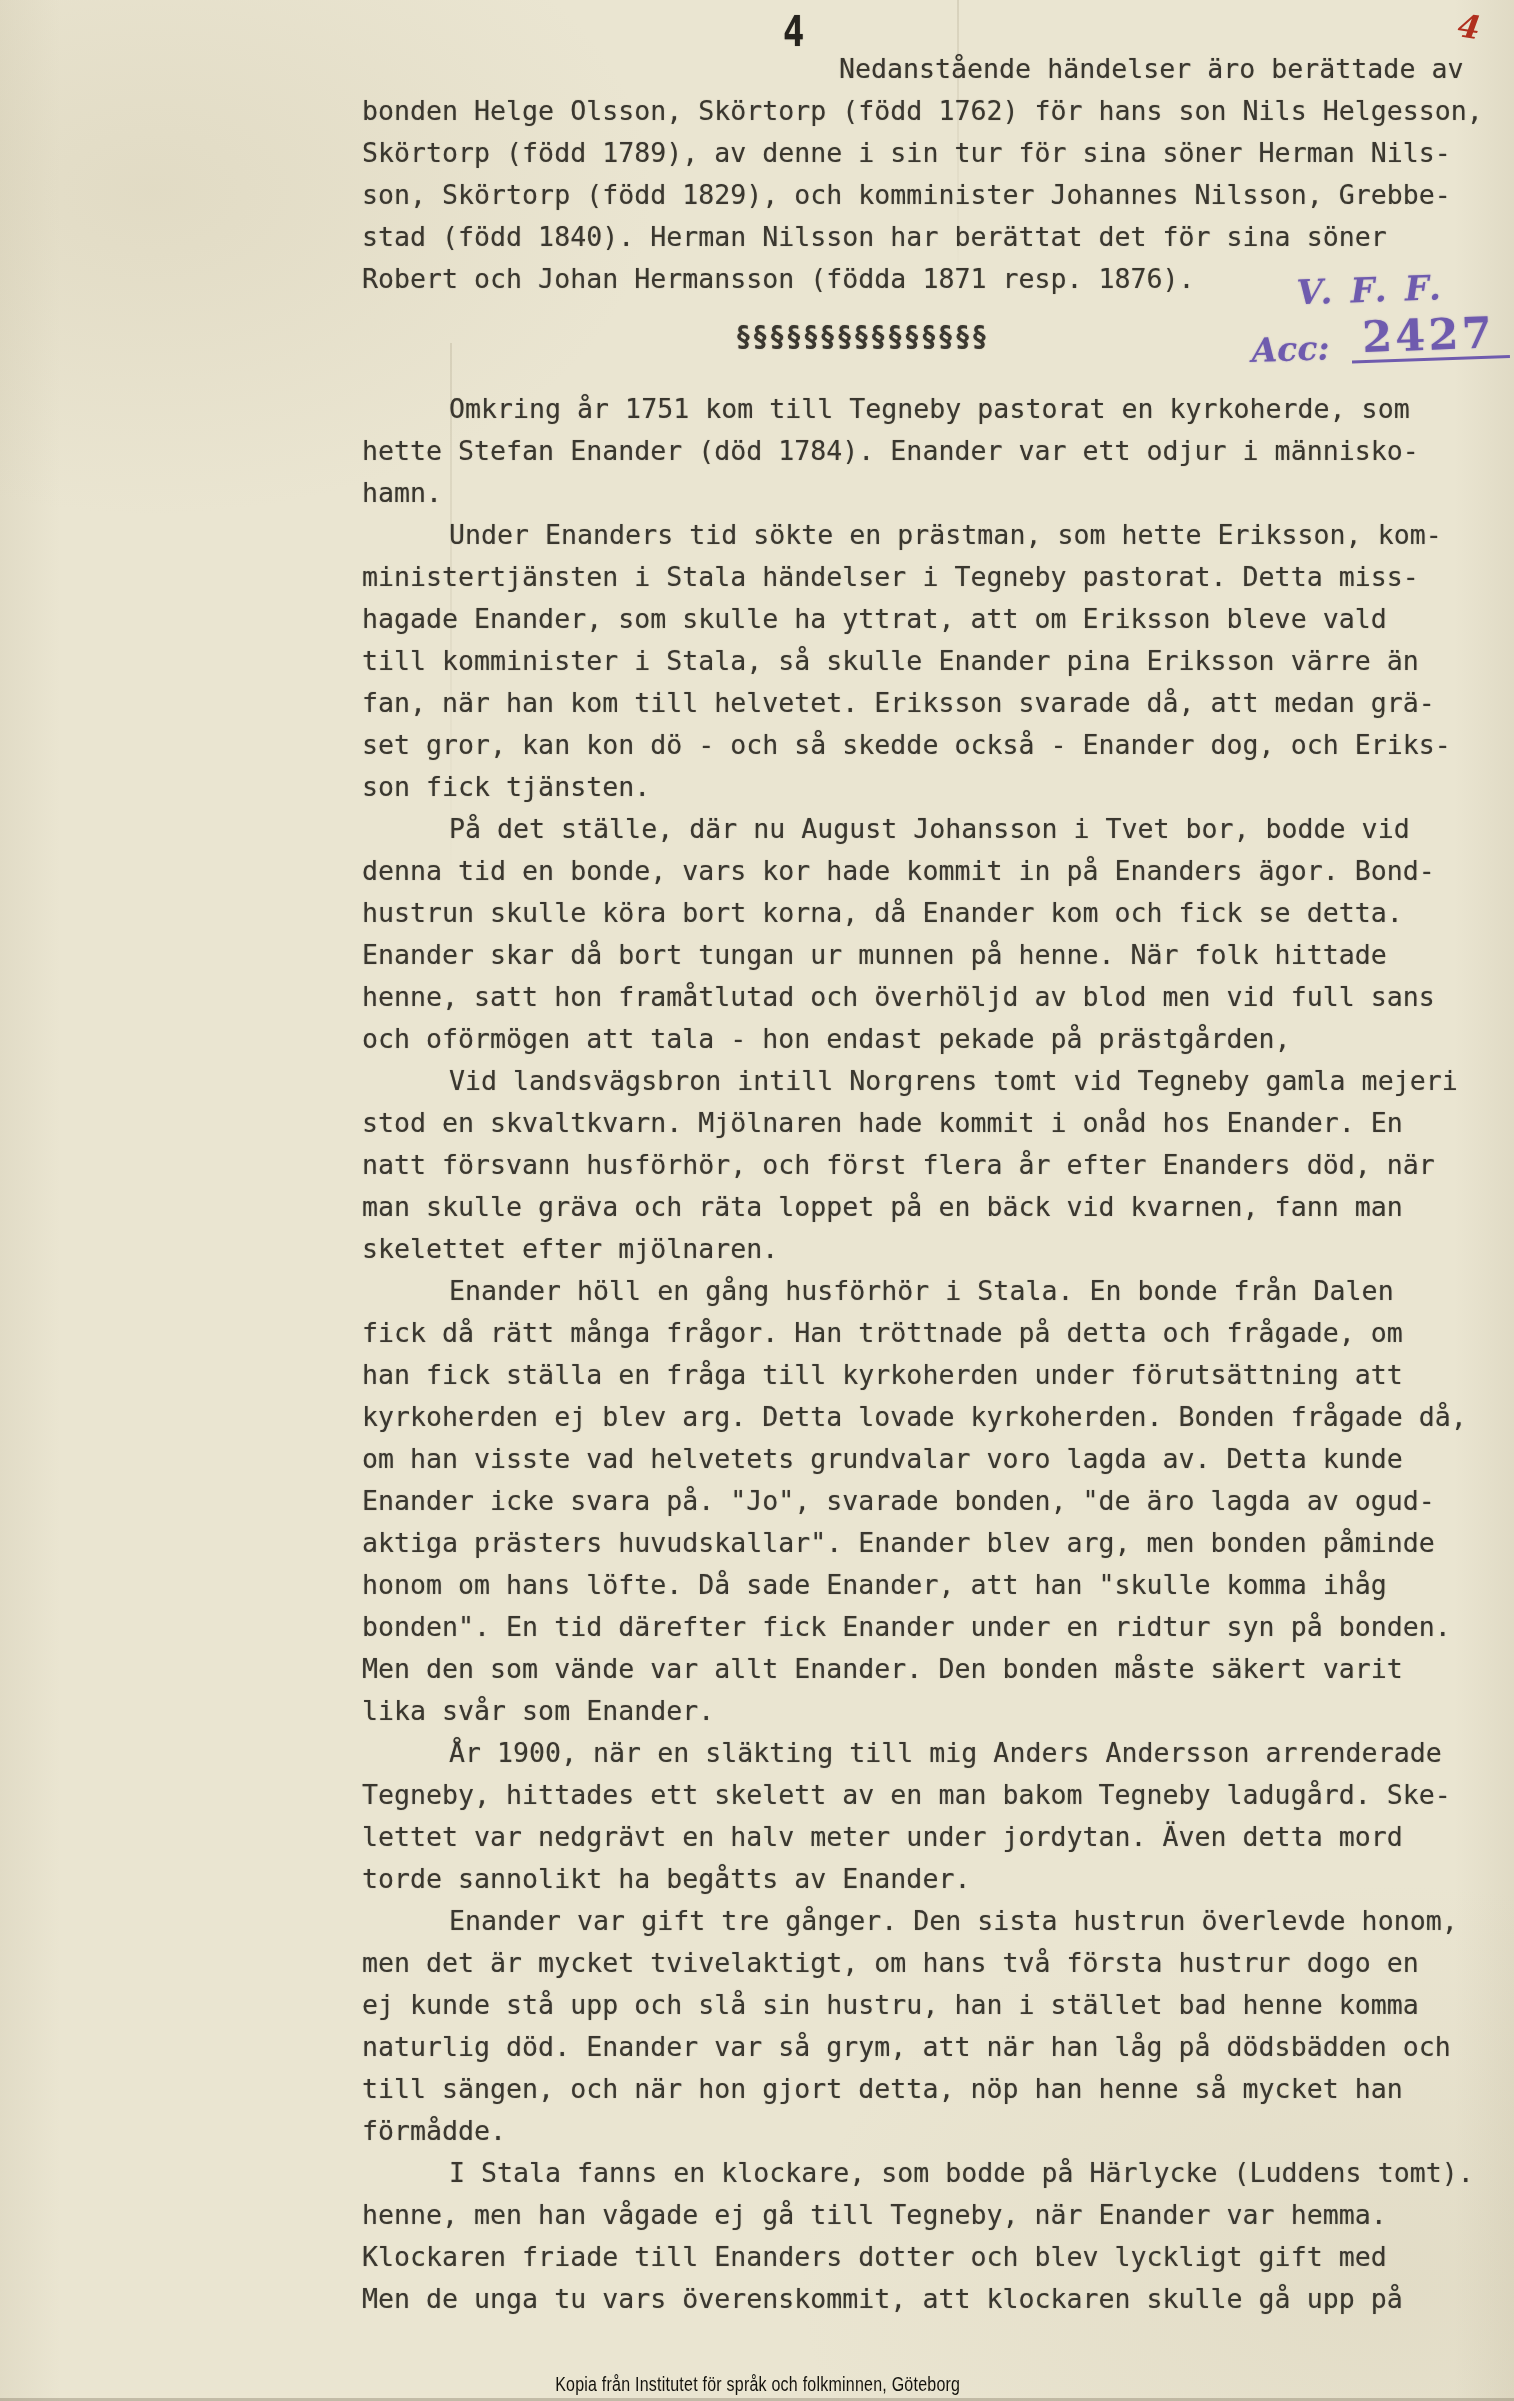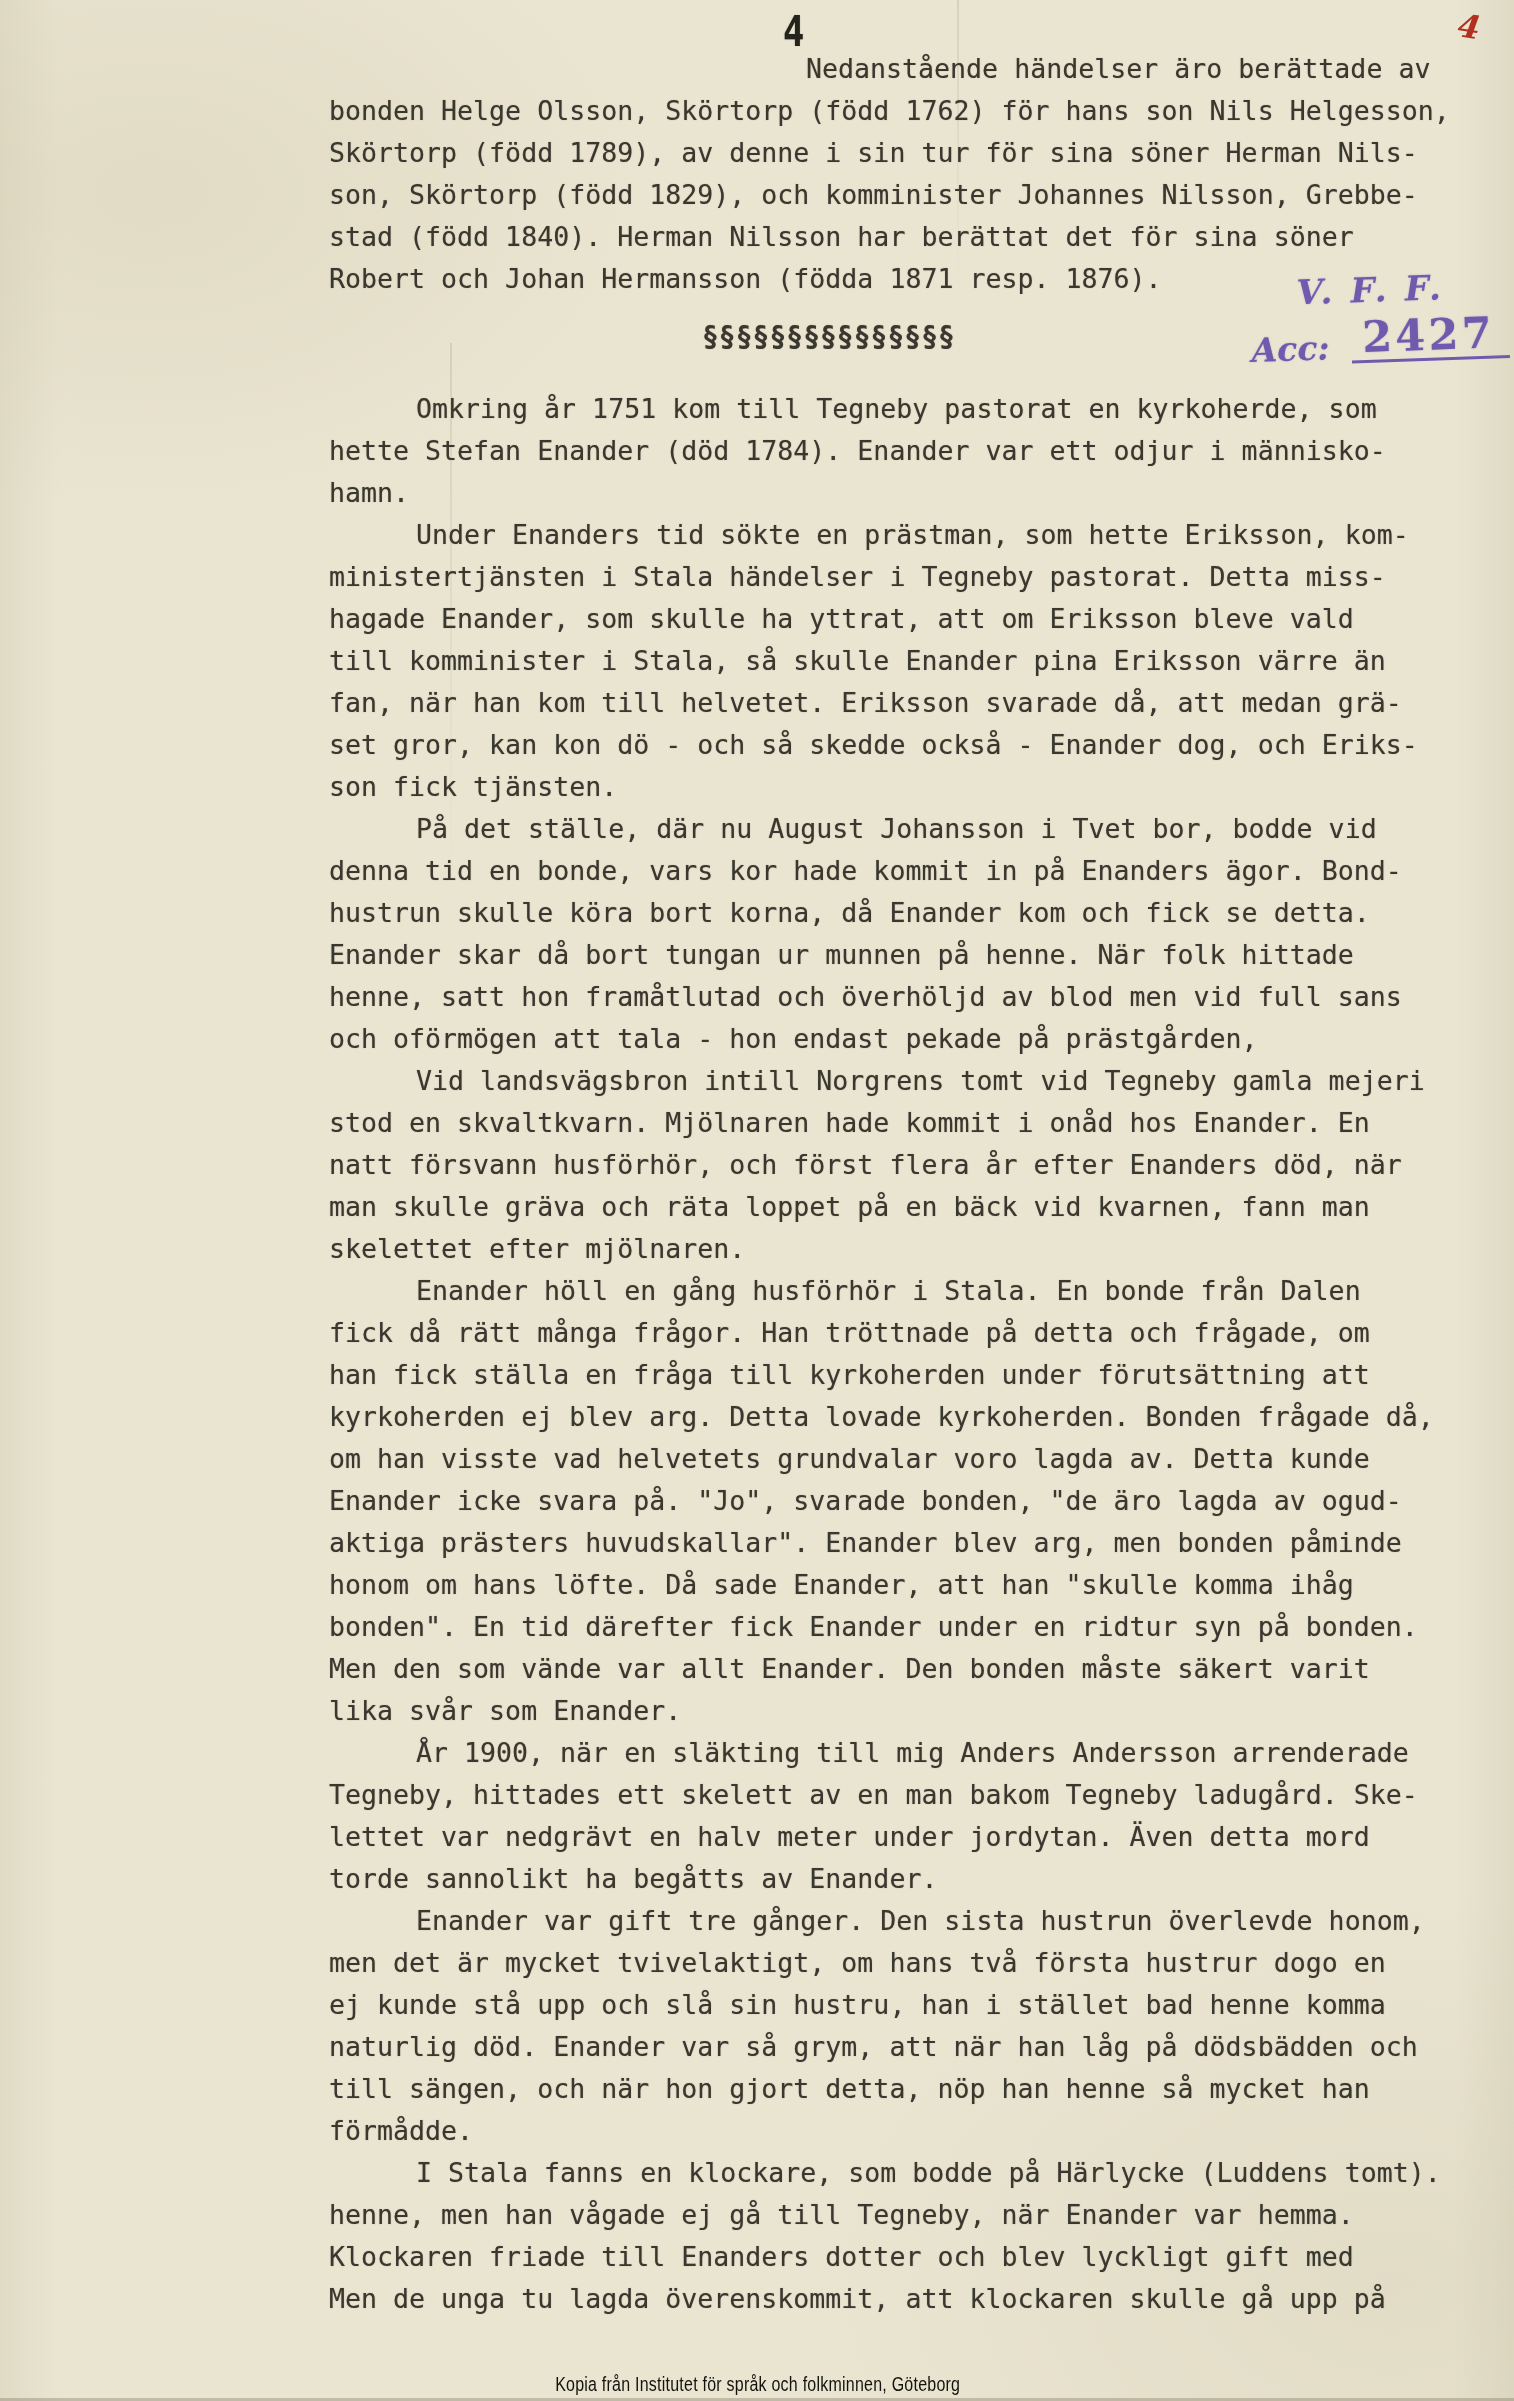--- a/index.html
+++ b/index.html
@@ -17,21 +17,21 @@
       linear-gradient(90deg, rgba(170,160,130,0.14) 0%, rgba(170,160,130,0) 4%, rgba(170,160,130,0) 96%, rgba(170,160,130,0.16) 100%),
       var(--paper, #eae5d1);
     font-family: "DejaVu Sans Mono", monospace;
   }
   .crease {
     position: absolute; width: 1.7px; pointer-events: none;
     background: linear-gradient(to bottom, rgba(150,140,112,0.22), rgba(150,140,112,0));
   }
   .crease.c1 { left: 957px; top: 0; height: 288px; }
   .crease.c2 { left: 450px; top: 343px; height: 543px; }
-  .typewriter { color: var(--ink, #3a372f); text-shadow: 0 0 1.1px rgba(58,55,47,0.45); }
+  .typewriter { color: var(--ink, #3a372f); text-shadow: 0 0 1.1px rgba(58,55,47,0.45); margin-left: 33px; }
 
   .typed-num {
     position: absolute; left: 783px; top: 5.5px;
     font: 700 43px "DejaVu Sans Mono", monospace;
     color: #26231d; text-shadow: 0 0 1.1px rgba(38,35,29,0.6);
     transform: scaleX(0.82); transform-origin: left top;
   }
   .red-num {
     position: absolute; left: 1458px; top: 7.8px;
     font: italic 600 32px "DejaVu Serif", serif;
@@ -164,21 +164,21 @@
       <div class="tline ind0">torde sannolikt ha begåtts av Enander.</div>
       <div class="tline ind1">Enander var gift tre gånger. Den sista hustrun överlevde honom,</div>
       <div class="tline ind0">men det är mycket tvivelaktigt, om hans två första hustrur dogo en</div>
       <div class="tline ind0">ej kunde stå upp och slå sin hustru, han i stället bad henne komma</div>
       <div class="tline ind0">naturlig död. Enander var så grym, att när han låg på dödsbädden och</div>
       <div class="tline ind0">till sängen, och när hon gjort detta, nöp han henne så mycket han</div>
       <div class="tline ind0">förmådde.</div>
       <div class="tline ind1">I Stala fanns en klockare, som bodde på Härlycke (Luddens tomt).</div>
       <div class="tline ind0">henne, men han vågade ej gå till Tegneby, när Enander var hemma.</div>
       <div class="tline ind0">Klockaren friade till Enanders dotter och blev lyckligt gift med</div>
-      <div class="tline ind0">Men de unga tu lagda överenskommit, att klockaren skulle gå upp på</div>
+      <div class="tline ind0">Men de unga tu vars överenskommit, att klockaren skulle gå upp på</div>
     </div>
 
   <div class="footer">
     <span>Kopia från Institutet för språk och folkminnen, Göteborg</span>
   </div>
 
   <div class="bottom-edge"></div>
 </div>
 
 

